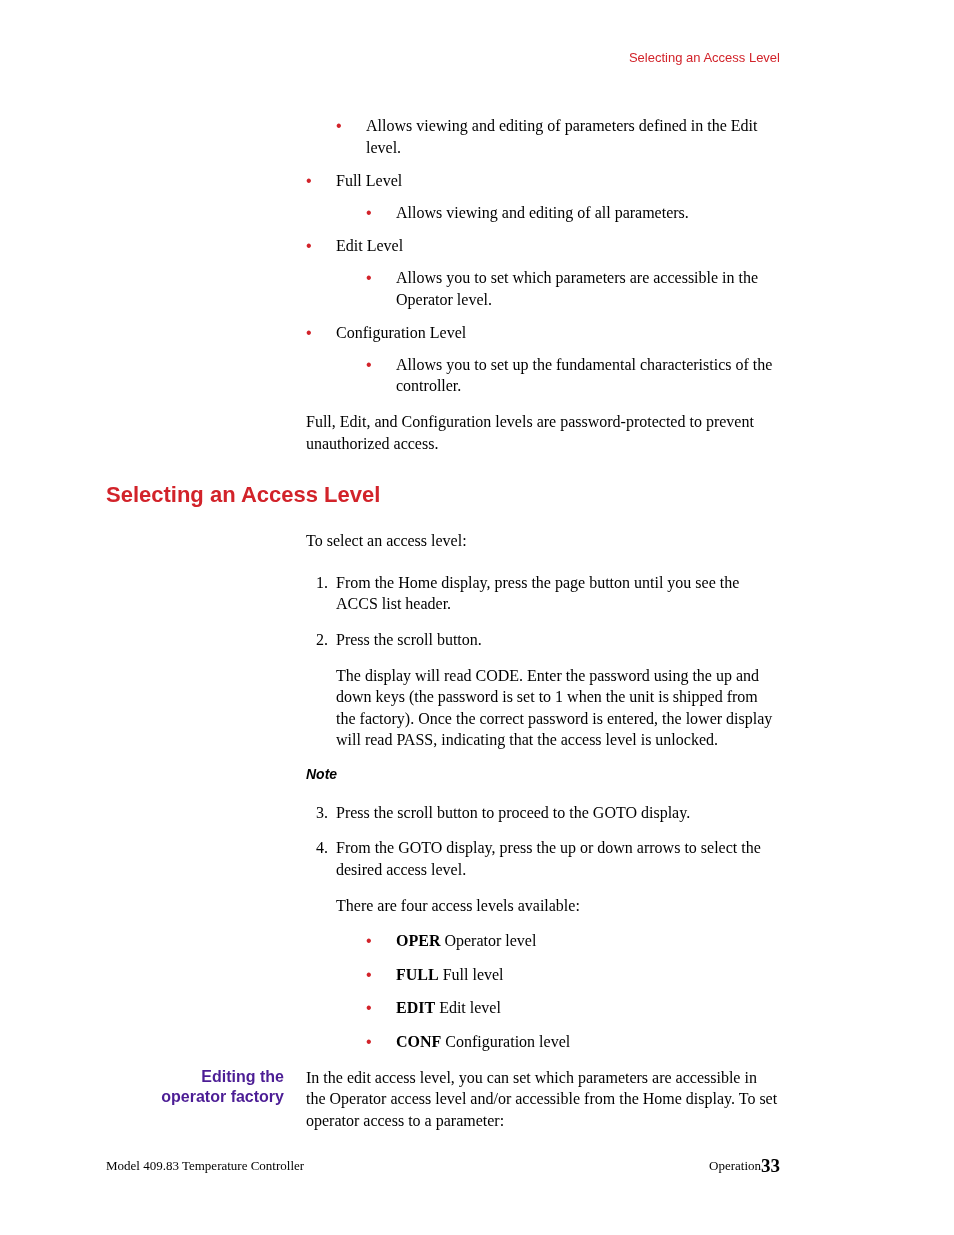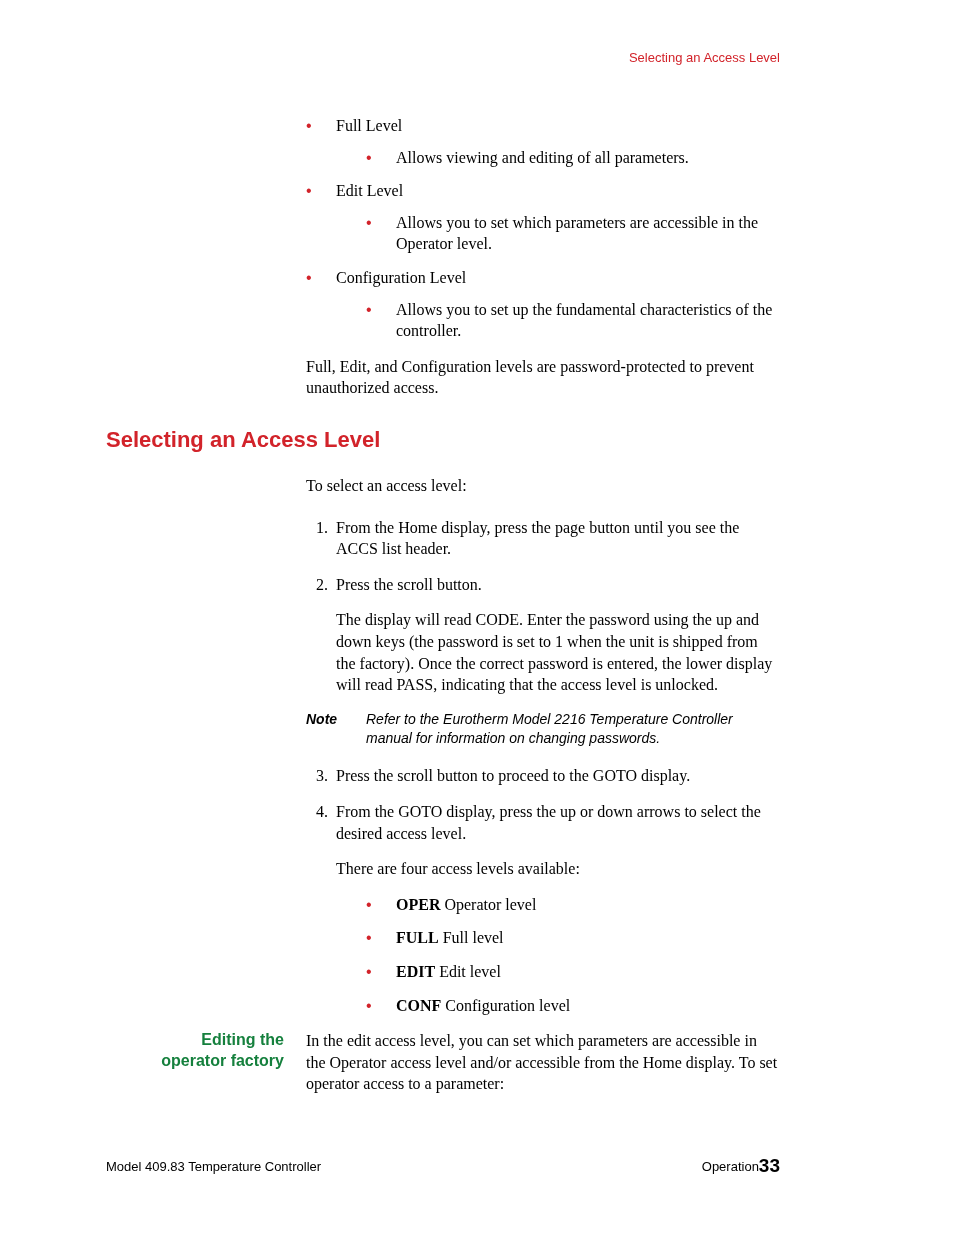--- a/index.html
+++ b/index.html
@@ -106,41 +106,41 @@
   }
   .code-b { font-weight: bold; }
 
   .subsection {
     display: flex;
     margin-top: 4px;
   }
   .sub-label {
     width: 200px;
     flex: 0 0 200px;
-    color: #15803d;
+    color: #4c1d95;
     font-family: Arial, Helvetica, sans-serif;
     font-weight: bold;
     font-size: 16px;
     text-align: right;
     padding-right: 22px;
     box-sizing: border-box;
     line-height: 1.3;
   }
   .sub-body {
     flex: 1;
     font-size: 16px;
     line-height: 1.35;
   }
 
   .footer {
     position: absolute;
     left: 106px;
     right: 106px;
     bottom: 58px;
-    font-family: Liberation Sans, sans-serif;
+    font-family: Liberation Serif, serif;
     font-size: 13px;
     display: flex;
     justify-content: space-between;
     align-items: baseline;
   }
   .footer .right {
     display: flex;
     align-items: center;
   }
   .footer .pg {
@@ -149,20 +149,23 @@
   }
 </style>
 </head>
 <body>
 
 <div class="page">
 
   <div class="running-head">Selecting an Access Level</div>
 
   <div class="body-col">
+    <ul class="sub" style="margin-left:30px; margin-top:0;">
+      <li class="rb">Allows viewing and editing of parameters defined in the Edit level.</li>
+    </ul>
     <ul class="levels">
       <li class="rb">
         <span>Full Level</span>
         <ul class="sub">
           <li class="rb">Allows viewing and editing of all parameters.</li>
         </ul>
       </li>
       <li class="rb">
         <span>Edit Level</span>
         <ul class="sub">
@@ -189,21 +192,20 @@
         <div class="step-text">From the Home display, press the page button until you see the ACCS list header.</div>
       </li>
       <li>
         <div class="step-text">Press the scroll button.</div>
         <div class="step-follow">The display will read CODE. Enter the password using the up and down keys (the password is set to 1 when the unit is shipped from the factory). Once the correct password is entered, the lower display will read PASS, indicating that the access level is unlocked.</div>
       </li>
     </ol>
 
     <div class="note-row">
       <div class="note-label">Note</div>
-      <div class="note-text">Refer to the Eurotherm Model 2216 Temperature Controller manual for information on changing passwords.</div>
     </div>
 
     <ol class="steps" start="3">
       <li>
         <div class="step-text">Press the scroll button to proceed to the GOTO display.</div>
       </li>
       <li>
         <div class="step-text">From the GOTO display, press the up or down arrows to select the desired access level.</div>
         <div class="step-follow">There are four access levels available:</div>
         <ul class="codes">

